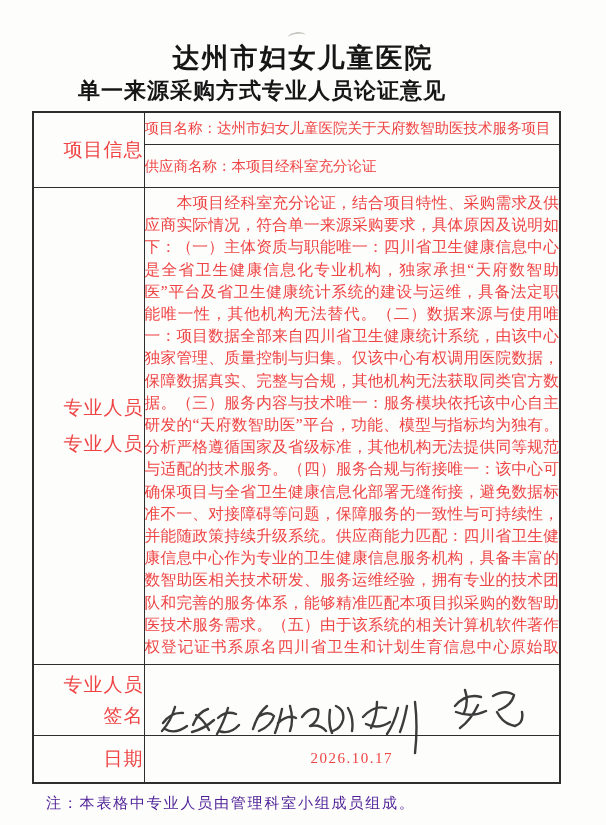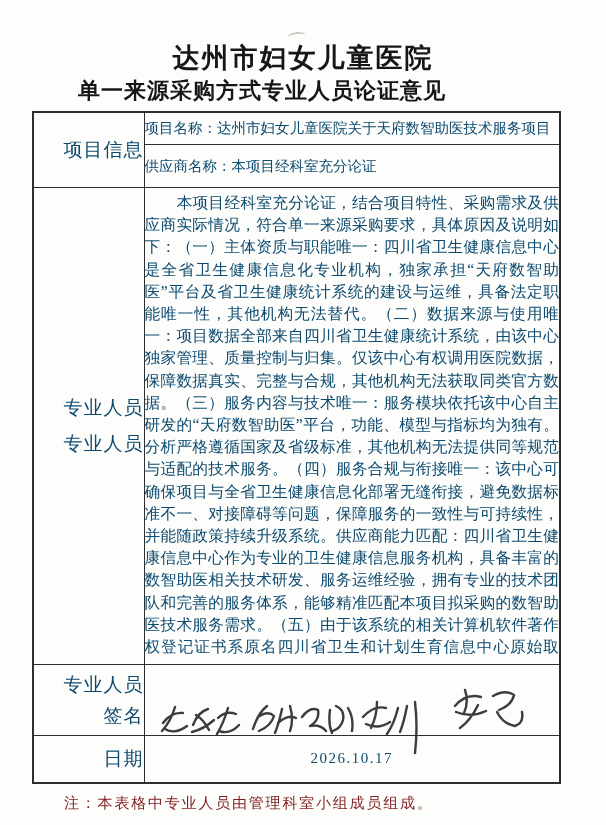--- a/index.html
+++ b/index.html
@@ -41,21 +41,21 @@
     position: absolute; left: 32px; top: 111px;
     width: 527px;
     border-collapse: collapse;
     table-layout: fixed;
     border: 2px solid #2e2e2e;
   }
   table.cert td {
     border: 1.5px solid #2e2e2e;
     padding: 0;
     vertical-align: middle;
-    color: #0c4a6e;
+    color: #ef4444;
   }
   .lbl {
     text-align: right;
     font-size: 19px;
     letter-spacing: 1px;
   }
   td.project-info-lbl {
     vertical-align: bottom;
     padding-bottom: 8px;
   }
@@ -92,24 +92,24 @@
     stroke-linecap: round;
     stroke-linejoin: round;
     opacity: 0.92;
   }
   td.date-cell {
     text-align: center;
     font-size: 15px;
     letter-spacing: 1.5px;
   }
   .footnote {
-    position: absolute; left: 64px; top: 794px;
+    position: absolute; left: 46px; top: 794px;
     font-size: 15px;
     letter-spacing: 1.8px;
-    color: #7f1d1d;
+    color: #4c1d95;
   }
 </style>
 </head>
 <body>
 
 <div class="page">
 
   <div class="scan-mark"></div>
 
   <div class="doc-title">达州市妇女儿童医院</div>

